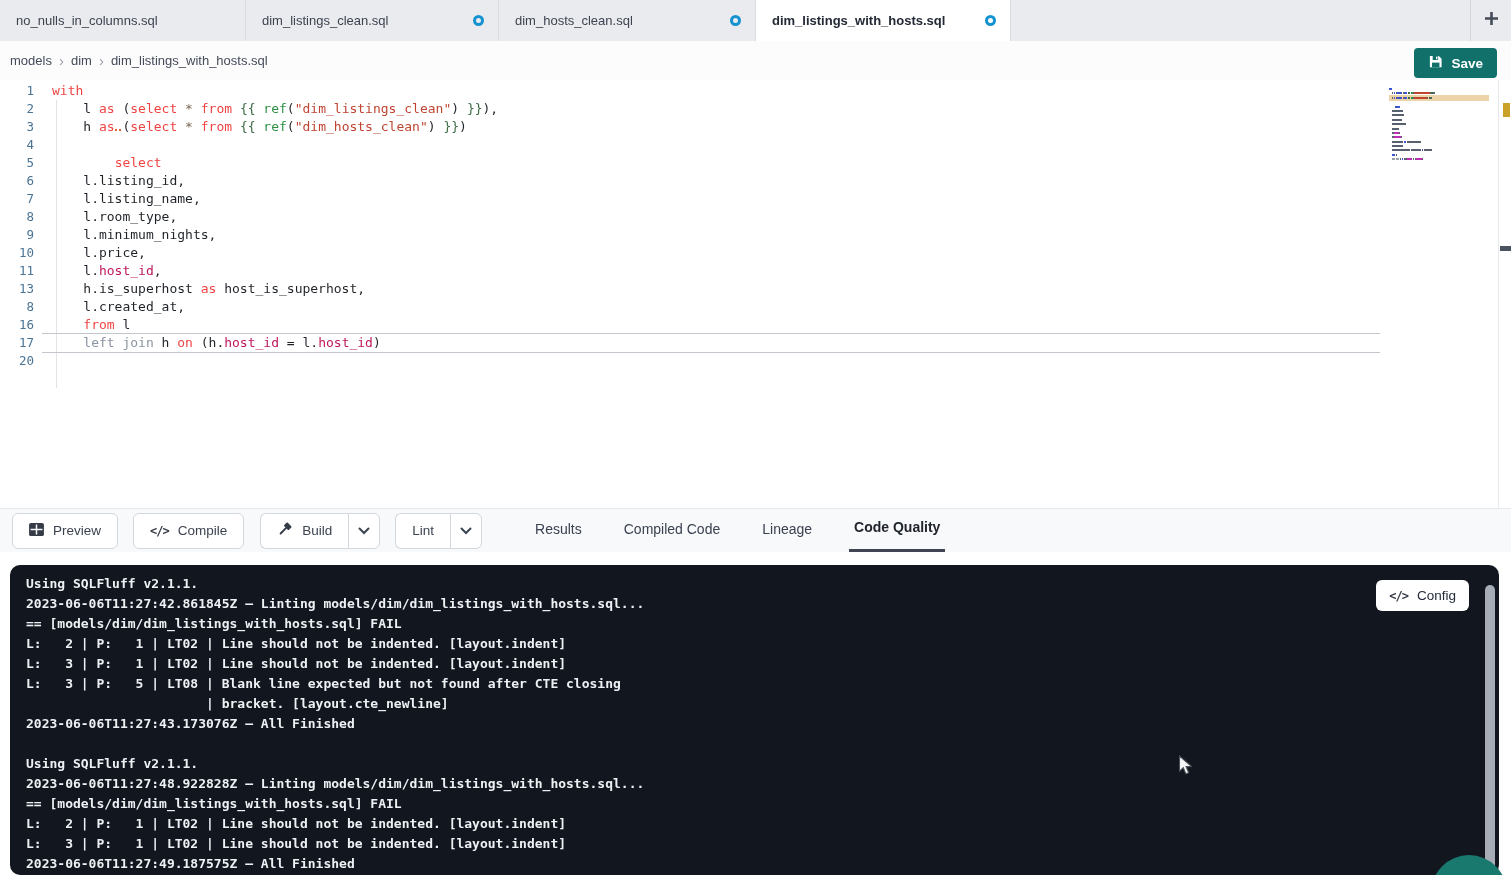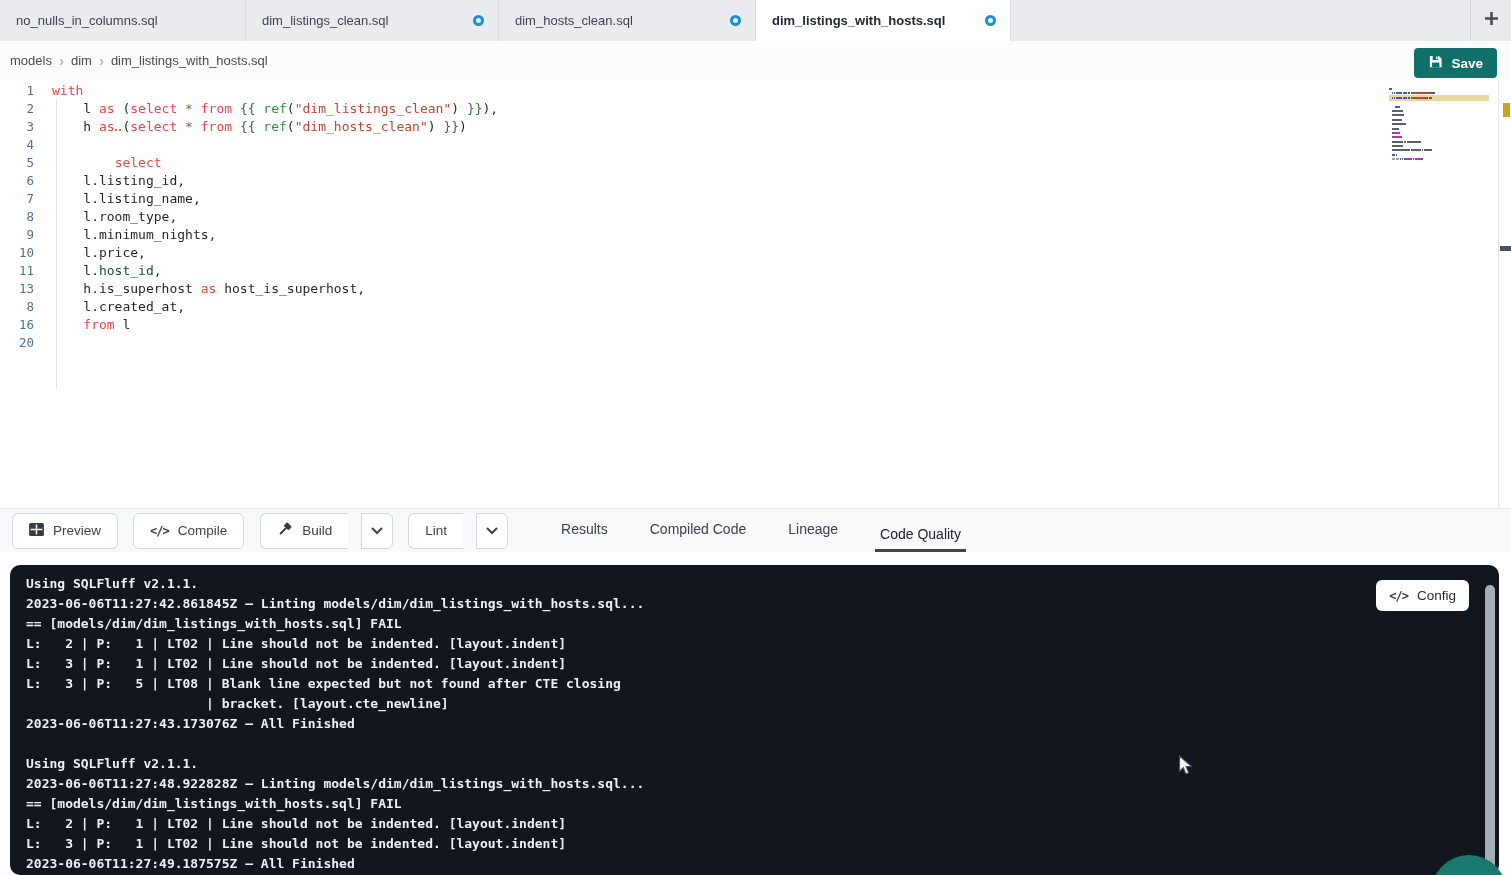--- a/index.html
+++ b/index.html
@@ -28,47 +28,47 @@
   .editor{position:absolute;top:80px;left:0;right:0;height:428px;background:#fff;
           font-family:"DejaVu Sans Mono",monospace;font-size:13px;line-height:18px;}
   .code-lines{position:absolute;top:2px;left:0;right:0;}
   .code-line{display:flex;height:18px;white-space:pre;position:relative;}
   .gutter{flex:0 0 34px;width:34px;text-align:right;color:#4a7394;font-size:12.5px;}
   .line-text{padding-left:18px;}
   .code-line.active::before{content:'';position:absolute;left:42px;width:1338px;top:-1px;height:18px;
         border-top:1px solid #c3c7cd;border-bottom:1px solid #c3c7cd;pointer-events:none;}
   .indent-guide{position:absolute;left:56px;top:20px;height:288px;border-left:1px solid #e4e4e8;}
   .tk-t{color:#1f2328}.tk-k{color:#ef4444}.tk-o{color:#7a6a55}.tk-s{color:#bf4432}
-  .tk-f{color:#2f9144}.tk-j{color:#3c6a45}.tk-m{color:#14532d}.tk-g{color:#8b93a1}
+  .tk-f{color:#2f9144}.tk-j{color:#3c6a45}.tk-m{color:#be185d}.tk-g{color:#8b93a1}
   .tk-w{position:relative;}
   .tk-w::after{content:'';position:absolute;left:-1px;right:-1px;bottom:1px;height:4px;
         background:radial-gradient(circle at 2px 1px,#e0662c 1.1px,transparent 1.5px);
         background-size:4px 4px;background-repeat:repeat-x;}
   
   .minimap{position:absolute;top:8px;right:22px;width:100px;}
   .mm-row{height:2px;margin-bottom:2.4px;white-space:nowrap;font-size:0;position:relative;}
   .mm-row span{display:inline-block;height:2px;vertical-align:top;}
   .mm-band{background:#ecd3a8;box-shadow:0 -2px 0 #ecd3a8,0 2px 0 #ecd3a8;}
   .editor-edge{position:absolute;top:0;bottom:0;right:12px;width:1px;background:#e7e8eb;}
   .ruler-yellow{position:absolute;top:23px;right:1px;width:7px;height:14px;background:#c9a227;}
   .ruler-dark{position:absolute;top:166px;right:0;width:11px;height:5px;background:#4a5260;}
 
   
   .toolbar{position:absolute;top:508px;left:0;right:0;height:43px;background:#f8f9fa;
            border-top:1px solid #e6e8eb;display:flex;align-items:center;padding-left:12px;}
   .btn{height:34px;background:#fff;border:1px solid #d3d7de;border-radius:6px;display:flex;
        align-items:center;gap:9px;padding:0 16px;font-size:13.5px;color:#3c4350;cursor:pointer;}
-  .btn-group{display:flex;gap:13px;}
+  .btn-group{display:flex;}
   .btn-group .btn.main{border-radius:6px 0 0 6px;border-right:none;}
   .btn-group .btn.caret{border-radius:0 6px 6px 0;padding:0 9px;}
   .code-glyph{font-family:"DejaVu Sans Mono",monospace;font-weight:700;font-size:12px;color:#353b47;letter-spacing:-1px;}
   .result-tabs{display:flex;margin-left:48px;height:43px;align-items:stretch;}
   .rtab{display:flex;align-items:center;padding:0 5px;margin-right:32px;font-size:14px;color:#3a4150;
         border-bottom:3px solid transparent;cursor:pointer;}
-  .rtab.active{border-bottom-color:#3f4552;color:#20242c;font-weight:400;align-items:center;padding-top:10px;}
+  .rtab.active{border-bottom-color:#3f4552;color:#20242c;font-weight:700;align-items:flex-start;padding-top:10px;}
 
   
   .terminal{position:absolute;top:565px;left:10px;width:1489px;height:310px;background:#12161f;
             border-radius:10px;color:#eef1f4;}
   .terminal-lines{padding:9px 16px;white-space:pre;line-height:20px;
             font-family:"DejaVu Sans Mono",monospace;font-size:13px;font-weight:600;}
   .config-btn{position:absolute;top:15px;right:30px;height:31px;background:#fff;border-radius:6px;
             display:flex;align-items:center;gap:9px;padding:0 13px;color:#242c3a;
             font-size:13.5px;font-weight:500;cursor:pointer;}
   .term-scrollbar{position:absolute;top:20px;right:4px;width:10px;height:288px;background:#a7adb7;border-radius:5px;}
@@ -139,20 +139,21 @@
         <div class="code-line"><span class="gutter">5</span><span class="line-text"><span class="tk-t">        </span><span class="tk-k">select</span></span></div>
         <div class="code-line"><span class="gutter">6</span><span class="line-text"><span class="tk-t">    l.listing_id,</span></span></div>
         <div class="code-line"><span class="gutter">7</span><span class="line-text"><span class="tk-t">    l.listing_name,</span></span></div>
         <div class="code-line"><span class="gutter">8</span><span class="line-text"><span class="tk-t">    l.room_type,</span></span></div>
         <div class="code-line"><span class="gutter">9</span><span class="line-text"><span class="tk-t">    l.minimum_nights,</span></span></div>
         <div class="code-line"><span class="gutter">10</span><span class="line-text"><span class="tk-t">    l.price,</span></span></div>
         <div class="code-line"><span class="gutter">11</span><span class="line-text"><span class="tk-t">    l.</span><span class="tk-m">host_id</span><span class="tk-t">,</span></span></div>
         <div class="code-line"><span class="gutter">13</span><span class="line-text"><span class="tk-t">    h.is_superhost </span><span class="tk-k">as</span><span class="tk-t"> host_is_superhost,</span></span></div>
         <div class="code-line"><span class="gutter">8</span><span class="line-text"><span class="tk-t">    l.created_at,</span></span></div>
         <div class="code-line"><span class="gutter">16</span><span class="line-text"><span class="tk-t">    </span><span class="tk-k">from</span><span class="tk-t"> l</span></span></div>
+        <div class="code-line active"><span class="gutter">17</span><span class="line-text"><span class="tk-t">    </span><span class="tk-g">left join</span><span class="tk-t"> h </span><span class="tk-k">on</span><span class="tk-t"> (h.</span><span class="tk-m">host_id</span><span class="tk-t"> = l.</span><span class="tk-m">host_id</span><span class="tk-t">)</span></span></div>
         <div class="code-line"><span class="gutter">20</span><span class="line-text"></span></div>
       </div>
     <div class="minimap">
         <div class="mm-row"><span style="width: 3.2px; background: rgb(60, 85, 204);"></span></div>
         <div class="mm-row"><span style="width: 3.2px; background: transparent;"></span><span style="width: 0.8px; background: rgb(89, 96, 112);"></span><span style="width: 0.8px; background: transparent;"></span><span style="width: 1.6px; background: rgb(60, 85, 204);"></span><span style="width: 0.8px; background: transparent;"></span><span style="width: 0.8px; background: rgb(89, 96, 112);"></span><span style="width: 4.8px; background: rgb(60, 85, 204);"></span><span style="width: 0.8px; background: transparent;"></span><span style="width: 0.8px; background: rgb(138, 109, 59);"></span><span style="width: 0.8px; background: transparent;"></span><span style="width: 3.2px; background: rgb(60, 85, 204);"></span><span style="width: 0.8px; background: transparent;"></span><span style="width: 1.6px; background: rgb(60, 106, 69);"></span><span style="width: 0.8px; background: transparent;"></span><span style="width: 2.4px; background: rgb(47, 145, 68);"></span><span style="width: 0.8px; background: rgb(89, 96, 112);"></span><span style="width: 16px; background: rgb(192, 69, 47);"></span><span style="width: 0.8px; background: rgb(89, 96, 112);"></span><span style="width: 0.8px; background: transparent;"></span><span style="width: 1.6px; background: rgb(60, 106, 69);"></span><span style="width: 1.6px; background: rgb(89, 96, 112);"></span></div>
         <div class="mm-row mm-band"><span style="width: 3.2px; background: transparent;"></span><span style="width: 0.8px; background: rgb(89, 96, 112);"></span><span style="width: 0.8px; background: transparent;"></span><span style="width: 1.6px; background: rgb(60, 85, 204);"></span><span style="width: 0.8px; background: transparent;"></span><span style="width: 0.8px; background: rgb(89, 96, 112);"></span><span style="width: 4.8px; background: rgb(60, 85, 204);"></span><span style="width: 0.8px; background: transparent;"></span><span style="width: 0.8px; background: rgb(138, 109, 59);"></span><span style="width: 0.8px; background: transparent;"></span><span style="width: 3.2px; background: rgb(60, 85, 204);"></span><span style="width: 0.8px; background: transparent;"></span><span style="width: 1.6px; background: rgb(60, 106, 69);"></span><span style="width: 0.8px; background: transparent;"></span><span style="width: 2.4px; background: rgb(47, 145, 68);"></span><span style="width: 0.8px; background: rgb(89, 96, 112);"></span><span style="width: 13.6px; background: rgb(192, 69, 47);"></span><span style="width: 0.8px; background: rgb(89, 96, 112);"></span><span style="width: 0.8px; background: transparent;"></span><span style="width: 1.6px; background: rgb(60, 106, 69);"></span><span style="width: 0.8px; background: rgb(89, 96, 112);"></span></div>
         <div class="mm-row"></div>
         <div class="mm-row"><span style="width: 6.4px; background: transparent;"></span><span style="width: 4.8px; background: rgb(60, 85, 204);"></span></div>
         <div class="mm-row"><span style="width: 3.2px; background: transparent;"></span><span style="width: 10.4px; background: rgb(89, 96, 112);"></span></div>
         <div class="mm-row"><span style="width: 3.2px; background: transparent;"></span><span style="width: 12px; background: rgb(89, 96, 112);"></span></div>

